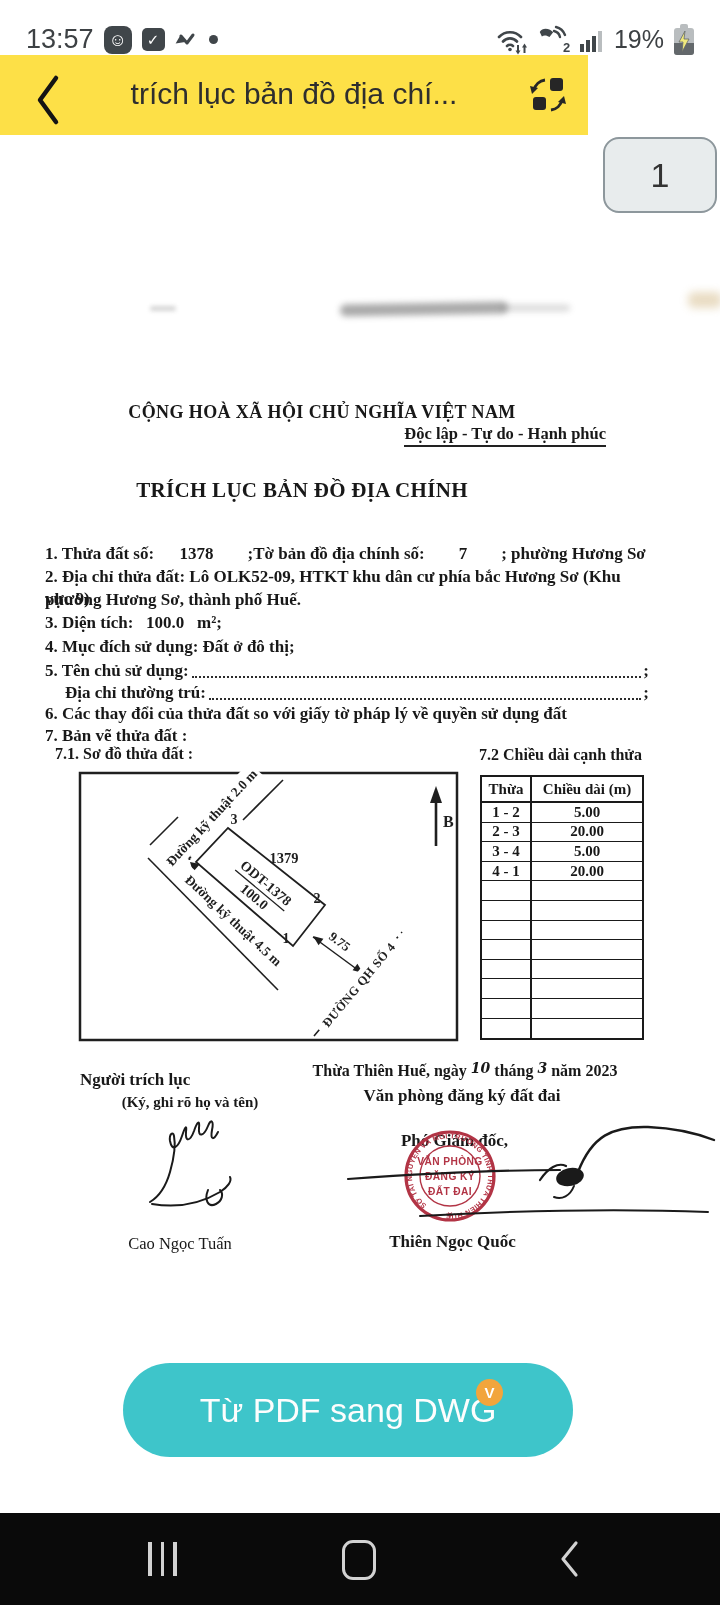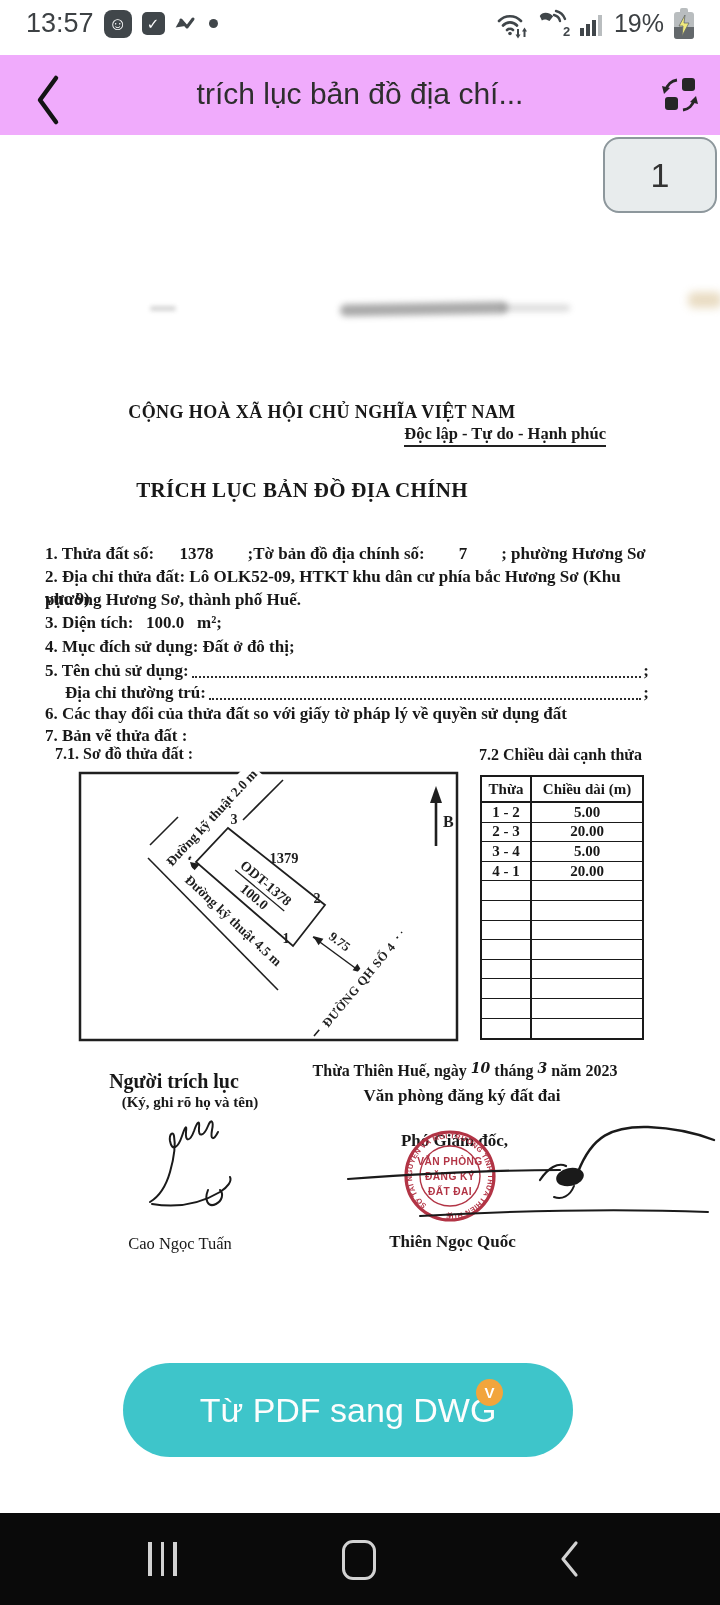--- a/index.html
+++ b/index.html
@@ -2,38 +2,38 @@
 <html><head>
 <meta charset="utf-8">
 <style>
   html,body{margin:0;padding:0;background:#fff;}
   .screen{position:relative;width:720px;height:1605px;background:#ffffff;overflow:hidden;
           font-family:"Liberation Sans","DejaVu Sans",sans-serif;}
   .abs{position:absolute;}
 
   
   .status-bar{position:absolute;top:0;left:0;width:720px;height:55px;display:flex;
-              align-items:flex-start;padding:8px 26px 0 26px;box-sizing:border-box;color:#3d4144;}
+              align-items:flex-end;padding:8px 26px 0 26px;box-sizing:border-box;color:#3d4144;}
   .sb-left{display:flex;align-items:center;gap:10px;}
   .sb-right{display:flex;align-items:center;gap:7px;margin-left:auto;}
   .sb-time{font-size:27px;letter-spacing:0;}
   .sb-app{width:28px;height:28px;background:#40464a;border-radius:8px;color:#fff;display:flex;
           align-items:center;justify-content:center;font-size:18px;line-height:1;}
   .sb-check{width:23px;height:23px;background:#40464a;border-radius:5px;color:#fff;display:flex;
           align-items:center;justify-content:center;font-size:15px;font-weight:bold;}
   .sb-dot{width:9px;height:9px;border-radius:50%;background:#40464a;}
   .sb-batt{position:relative;width:20px;height:31px;margin-left:3px;}
   .sb-batt .tip{position:absolute;top:0;left:6px;width:8px;height:4px;background:#b9bdbf;border-radius:2px 2px 0 0;}
   .sb-batt .body{position:absolute;top:4px;left:0;width:20px;height:27px;background:#b9bdbf;border-radius:3px;overflow:hidden;}
   .sb-batt .fill{position:absolute;bottom:0;left:0;width:100%;height:45%;background:#63686b;}
   .sb-batt svg{position:absolute;top:6px;left:3px;}
   .sb-pct{font-size:25px;color:#3d4144;}
 
   
-  .nav-bar{position:absolute;top:55px;left:0;width:720px;height:80px;background:#f0abfc;text-decoration:underline;}
+  .nav-bar{position:absolute;top:55px;left:0;width:588px;height:80px;background:#fde047;text-decoration:underline;}
   .nav-back{position:absolute;left:32px;top:18px;width:30px;height:54px;cursor:pointer;}
   .nav-title{position:absolute;left:90px;right:90px;top:22px;text-align:center;font-size:30px;color:#2e2e2e;
              white-space:nowrap;overflow:hidden;}
   .nav-convert{position:absolute;right:18px;top:18px;width:44px;height:44px;cursor:pointer;}
 
   .page-badge{position:absolute;left:603px;top:137px;width:110px;height:72px;background:#e8eced;
               border:2.5px solid #8d979c;border-radius:16px;display:flex;align-items:center;
               justify-content:center;font-size:34px;color:#333;}
 
   
@@ -60,21 +60,21 @@
   .edge-table{left:480px;top:775px;width:160px;border:2.5px solid #1a1a1a;background:#fff;}
   .tr{display:grid;grid-template-columns:50px 1fr;height:19.6px;}
   .tr.head{height:26px;}
   .tr > div{border-bottom:1.5px solid #1a1a1a;display:flex;align-items:center;justify-content:center;
             font-family:"Liberation Serif","DejaVu Serif",serif;font-weight:700;font-size:15px;color:#181818;}
   .tr > div:first-child{border-right:2px solid #1a1a1a;}
   .tr.head > div{border-bottom:2px solid #1a1a1a;font-size:15px;}
   .tr.last > div{border-bottom:none;}
 
   
-  .sigL1{left:74px;top:1070px;width:200px;text-align:center;font-weight:700;font-size:20px;}
+  .sigL1{left:80px;top:1070px;width:200px;font-weight:700;font-size:17px;}
   .sigL2{left:80px;top:1094px;width:220px;text-align:center;font-weight:600;font-size:15px;}
   .sigR0{left:310px;top:1062px;width:310px;text-align:center;font-weight:600;font-size:16px;white-space:nowrap;}
   .script{font-family:"DejaVu Serif",serif;font-style:italic;font-size:14px;position:relative;top:-3px;}
   .sigR1{left:312px;top:1086px;width:300px;text-align:center;font-weight:700;font-size:17px;}
   .sigR2{left:312px;top:1109px;width:290px;text-align:center;font-weight:700;font-size:17px;}
   .sigR3{left:312px;top:1131px;width:285px;text-align:center;font-weight:700;font-size:17px;}
   .nameL{left:80px;top:1234px;width:200px;text-align:center;font-size:16.5px;}
   .nameR{left:330px;top:1232px;width:245px;text-align:center;font-weight:700;font-size:17px;}
 
   

